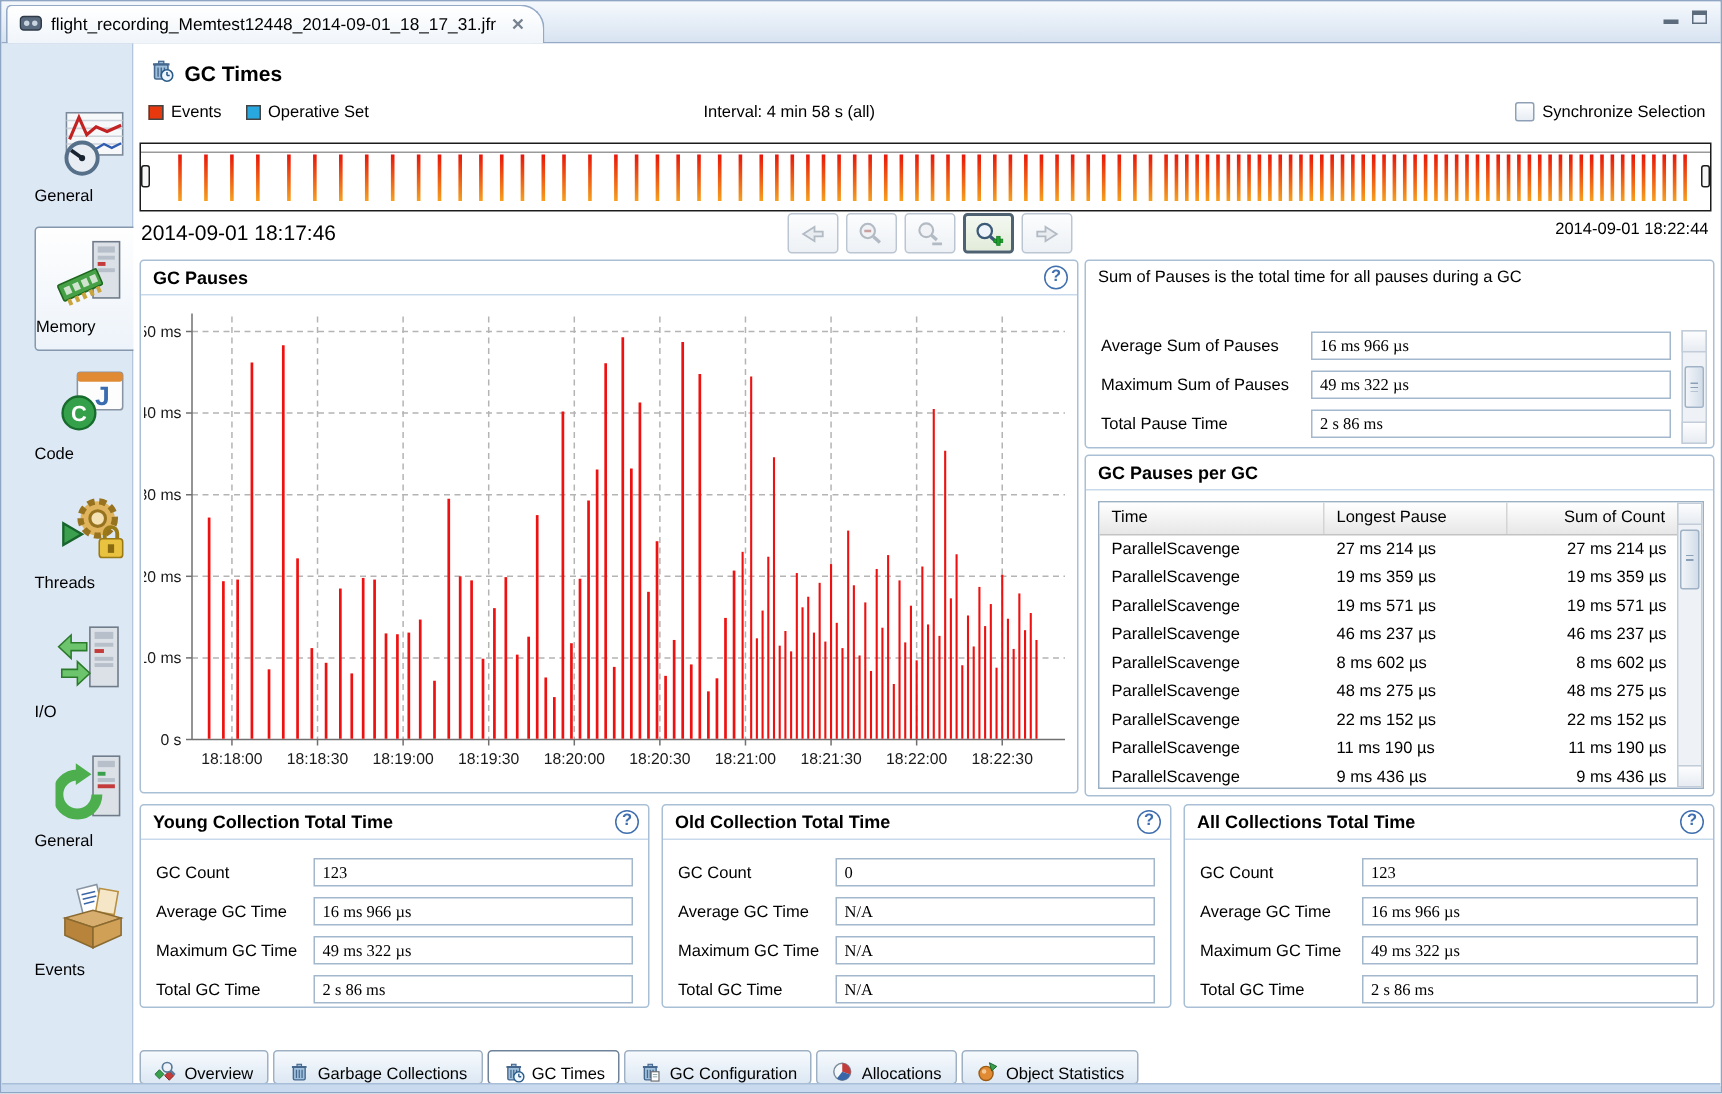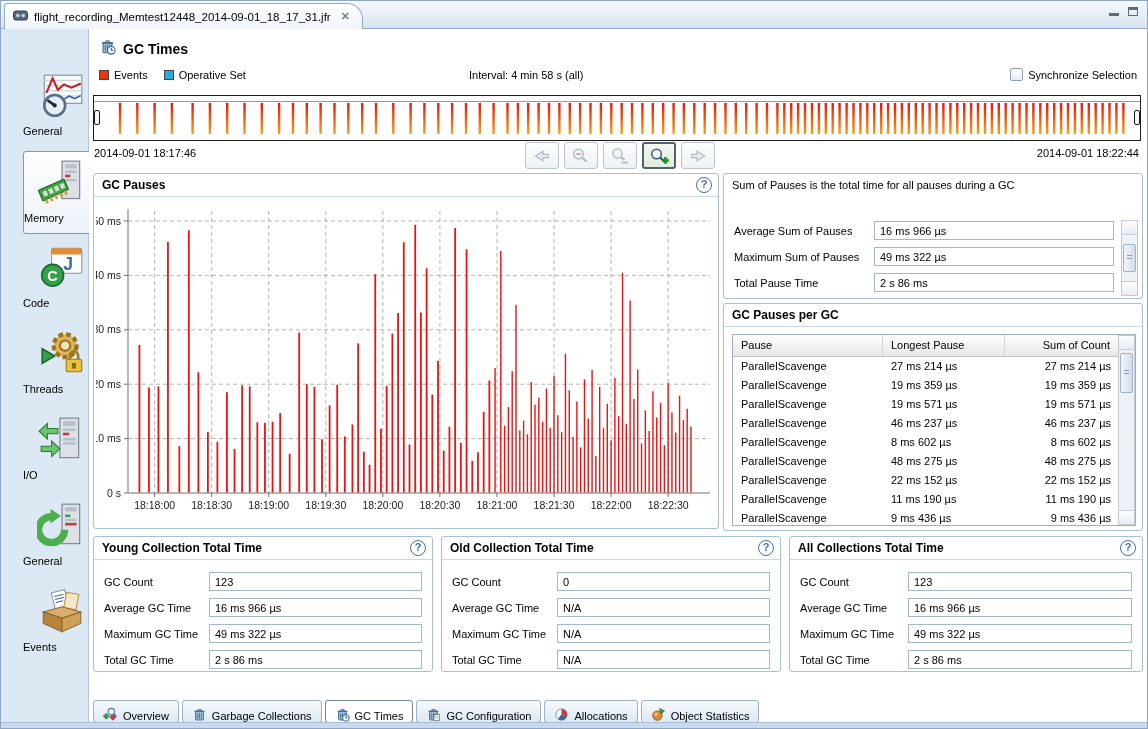--- a/index.html
+++ b/index.html
@@ -26,34 +26,34 @@
 .page-title{font-size:14px;font-weight:bold}
 .legend{position:absolute;left:10px;top:40px;display:flex;gap:16px}
 .legend-item{display:flex;gap:5px;align-items:center;font-size:11px}
 .swatch{width:10px;height:10px;border:1px solid #444}
 .interval{position:absolute;left:380px;top:40px;width:300px;text-align:left;font-size:11px}
 .sync{position:absolute;right:12px;top:39px;display:flex;gap:5px;align-items:center;font-size:11px}
 .cb{width:13px;height:13px;border:1px solid #8da0b5;border-radius:2px;background:linear-gradient(#fff,#e7edf4);cursor:pointer}
 .timeline{position:absolute;left:4px;top:66px;width:1048px;height:46px;background:#fff;border:1px solid #1c1c1c}
 .timeline::before{content:'';position:absolute;left:0;right:0;top:5px;border-top:1px solid #9a9a9a}
 .tl-handle{position:absolute;width:6px;height:15px;top:14px;background:#f6f6f6;border:1px solid #1c1c1c;border-radius:2px;cursor:ew-resize}
-.time-start{position:absolute;left:5px;top:118px;font-size:11px}
+.time-start{position:absolute;left:5px;top:118px;font-size:14px}
 .time-end{position:absolute;right:10px;top:118px;font-size:11px}
 .navbtns{position:absolute;left:436px;top:113px;display:flex;gap:5px}
 .navbtn{width:34px;height:27px;border:1px solid #bcc6d2;border-radius:3px;background:linear-gradient(#fcfdfe,#edf1f5);display:flex;align-items:center;justify-content:center;cursor:pointer}
 .navbtn svg{width:20px;height:18px}
 .navbtn.enabled{border:2px solid #4f6272;background:linear-gradient(#f4f8f1,#e2ecda)}
 
 .panel{position:absolute;background:#fff;border:1px solid #a9bfd6;border-radius:3px}
 .panel-title{position:relative;height:23px;padding:4px 8px 0;font-size:12px;font-weight:bold;border-bottom:1px solid #c9d9ec}
 .panel-sub{padding:5px 8px 0;font-size:11px}
 .help-icon{position:absolute;right:6px;top:3px;width:16px;height:16px;border:1.5px solid #3f6fae;border-radius:50%;color:#3f6fae;font-size:11px;font-weight:bold;text-align:center;line-height:13px;background:#fff;cursor:pointer}
 .frow{position:absolute;left:0;right:0;height:26px}
 .flabel{position:absolute;left:10px;top:5px;font-size:11px;white-space:nowrap}
-.fbox{position:absolute;top:1px;height:19px;border:1px solid #a3b8cc;font-size:11px;padding:0 5px;font-family:Liberation Sans, sans-serif;background:#fff;color:#000}
+.fbox{position:absolute;top:1px;height:19px;border:1px solid #a3b8cc;font-size:11px;padding:0 5px;font-family:Liberation Serif, serif;background:#fff;color:#000}
 
 .tbl{position:absolute;border:1px solid #9cb0c4;background:#fff;overflow:hidden}
 .thead{display:flex;height:22px;background:linear-gradient(#ffffff,#e7e7e7);border-bottom:1px solid #c3c3c3}
 .th{font-size:11px;padding:4px 8px 0;border-right:1px solid #d4d4d4;white-space:nowrap}
 .trow{display:flex;height:19px;cursor:default}
 .tc{font-size:11px;padding:2.5px 8px 0;white-space:nowrap;overflow:hidden}
 .c0{width:150px}.c1{width:122px;}.c2{width:114px;text-align:right}
 
 .sb{position:absolute;width:17px;background:#eef1f5;border:1px solid #c2cdd9}
 .sb-btn{position:absolute;left:-1px;right:-1px;height:15px;background:linear-gradient(#fdfdfe,#e7ecf2);border:1px solid #c2cdd9;font-size:7px;color:#6a7684;text-align:center;line-height:14px;cursor:pointer}
@@ -576,21 +576,21 @@
         <span class="sb-btn up"></span>
         <span class="sb-thumb" style="top:23px;height:28px"></span>
         <span class="sb-btn down"></span>
       </div>
     </div>
 
     <div class="panel" style="left:634px;top:274px;width:420px;height:228px">
       <div class="panel-title"><span>GC Pauses per GC</span></div>
       <div class="tbl" style="left:8px;top:30px;width:404px;height:192px">
         <div class="thead" id="pergc-head">
-            <span class="th c0">Pause</span>
+            <span class="th c0">Time</span>
             <span class="th c1">Longest Pause</span>
             <span class="th c2">Sum of Count</span>
           </div>
         <div id="pergc-body">
             <div class="trow">
               <span class="tc c0">ParallelScavenge</span>
               <span class="tc c1">27 ms 214 µs</span>
               <span class="tc c2">27 ms 214 µs</span>
             </div>
             <div class="trow">

